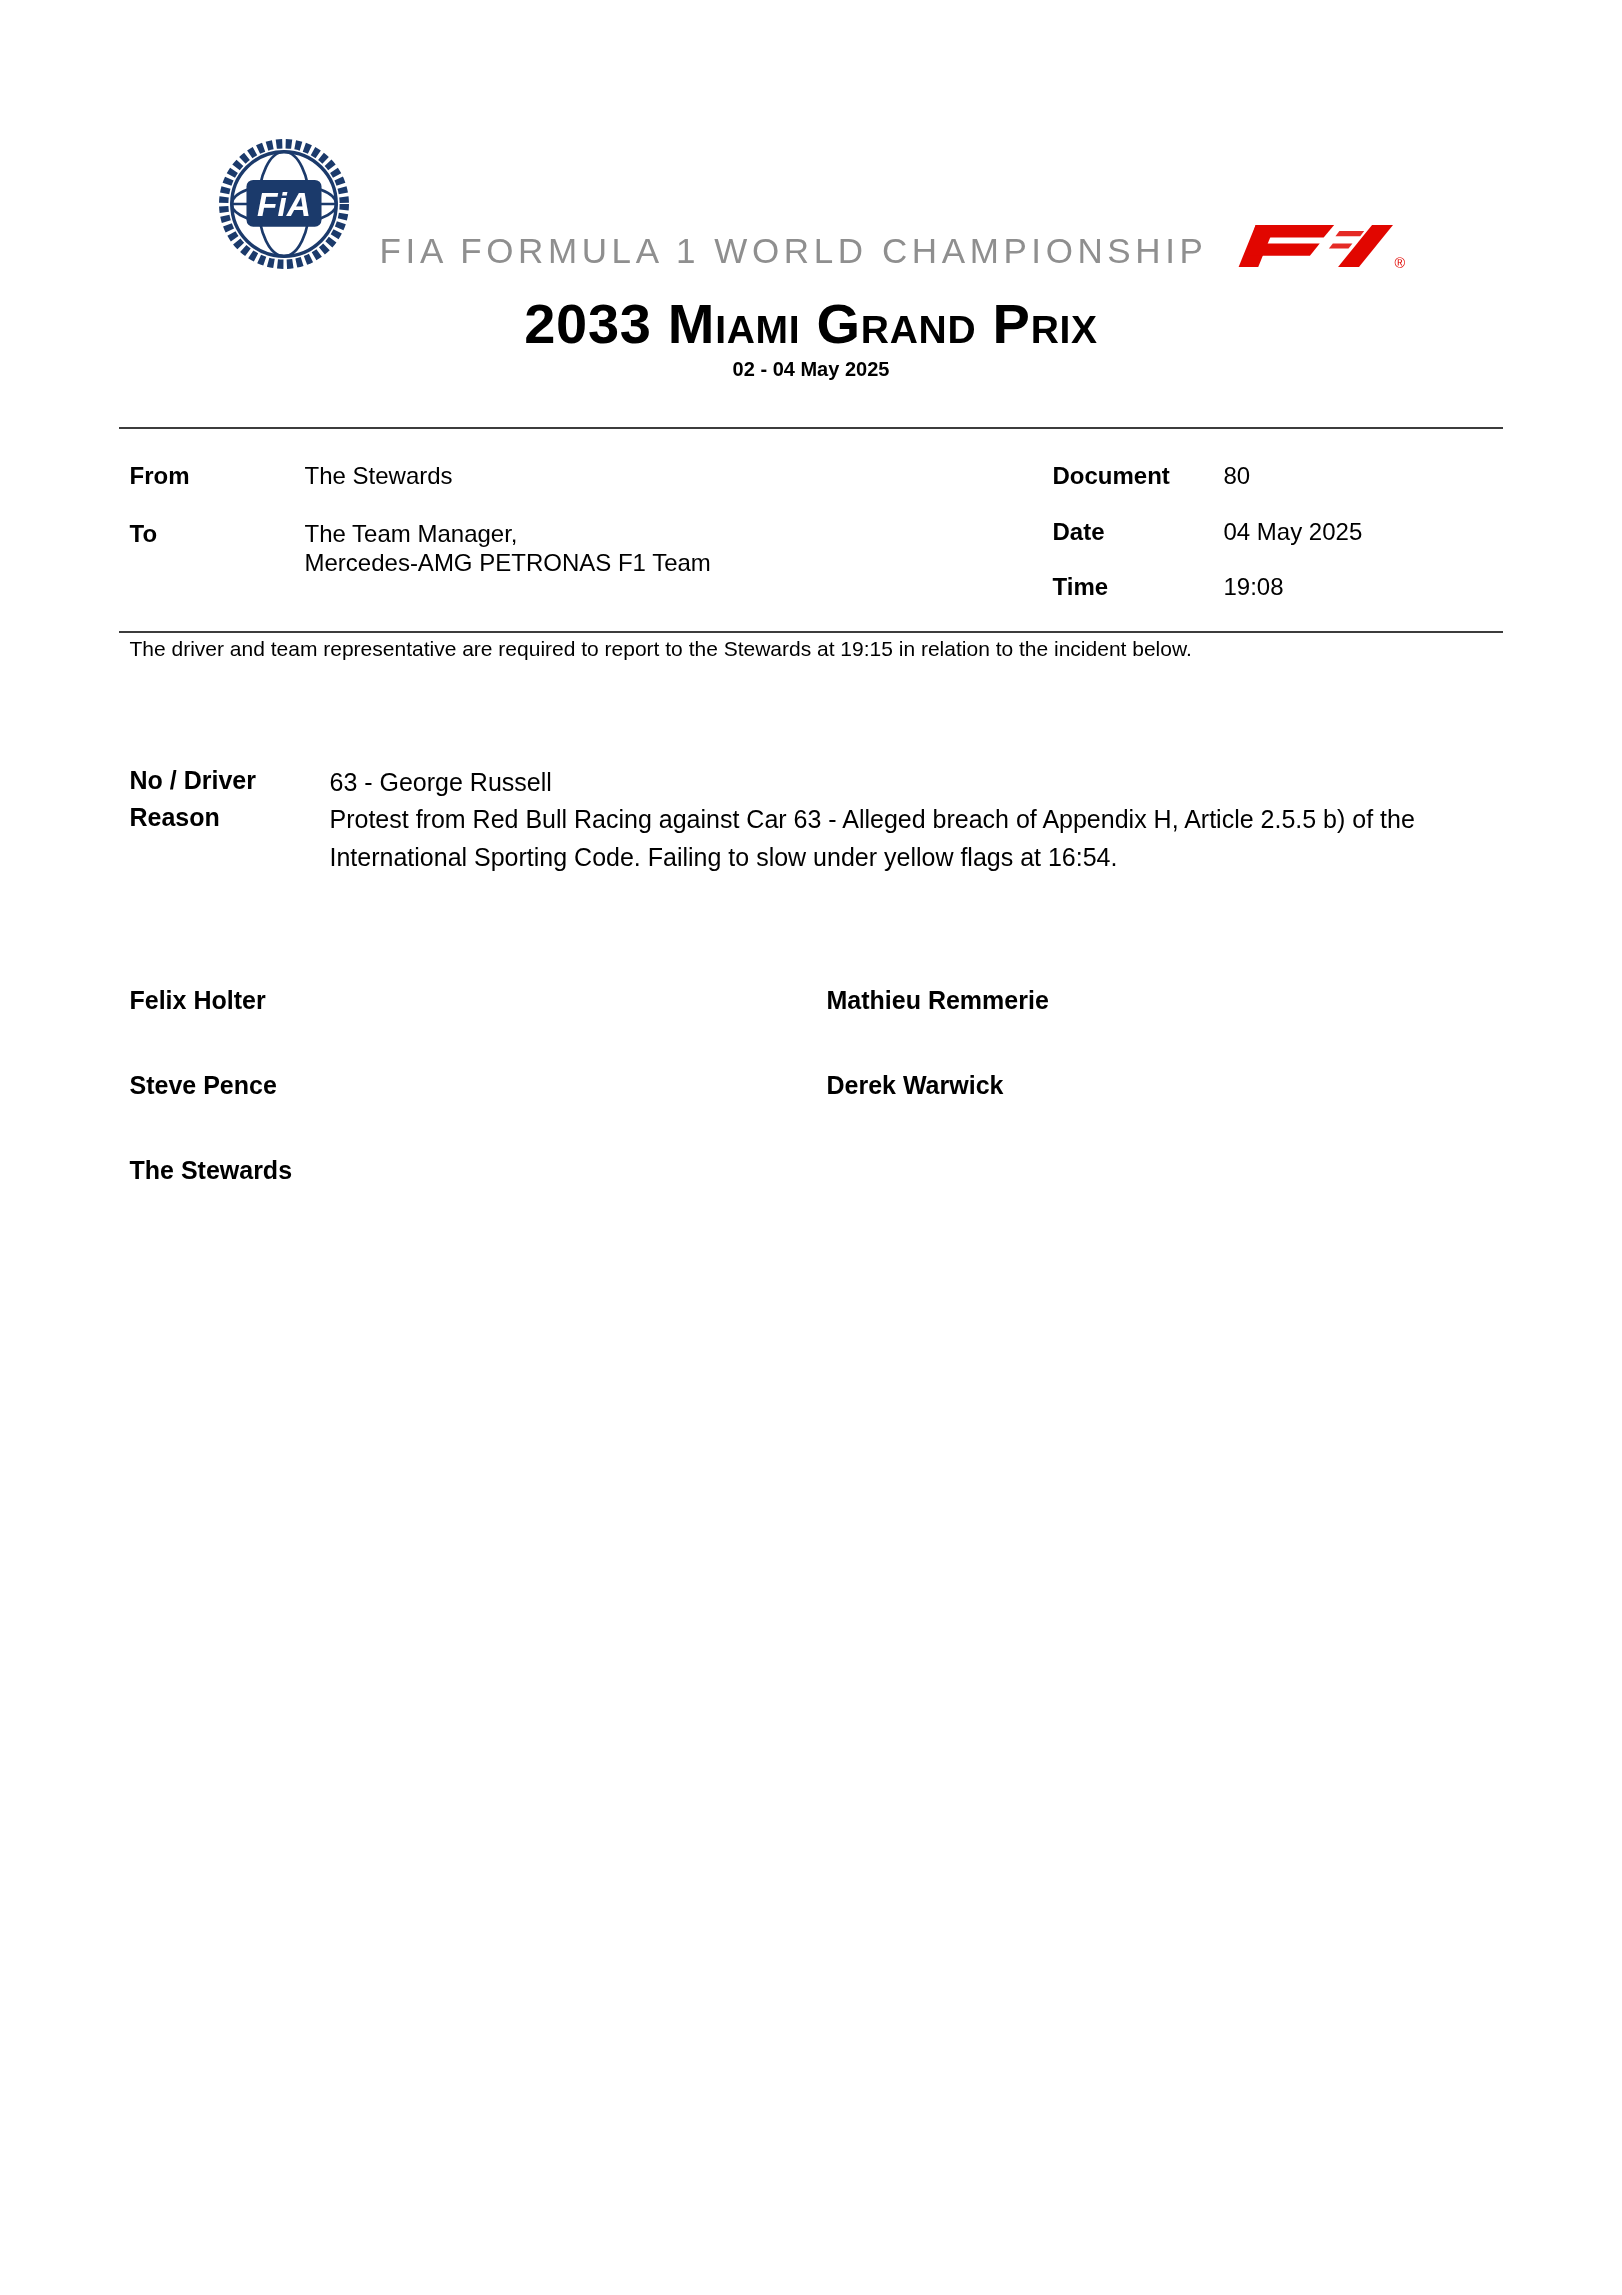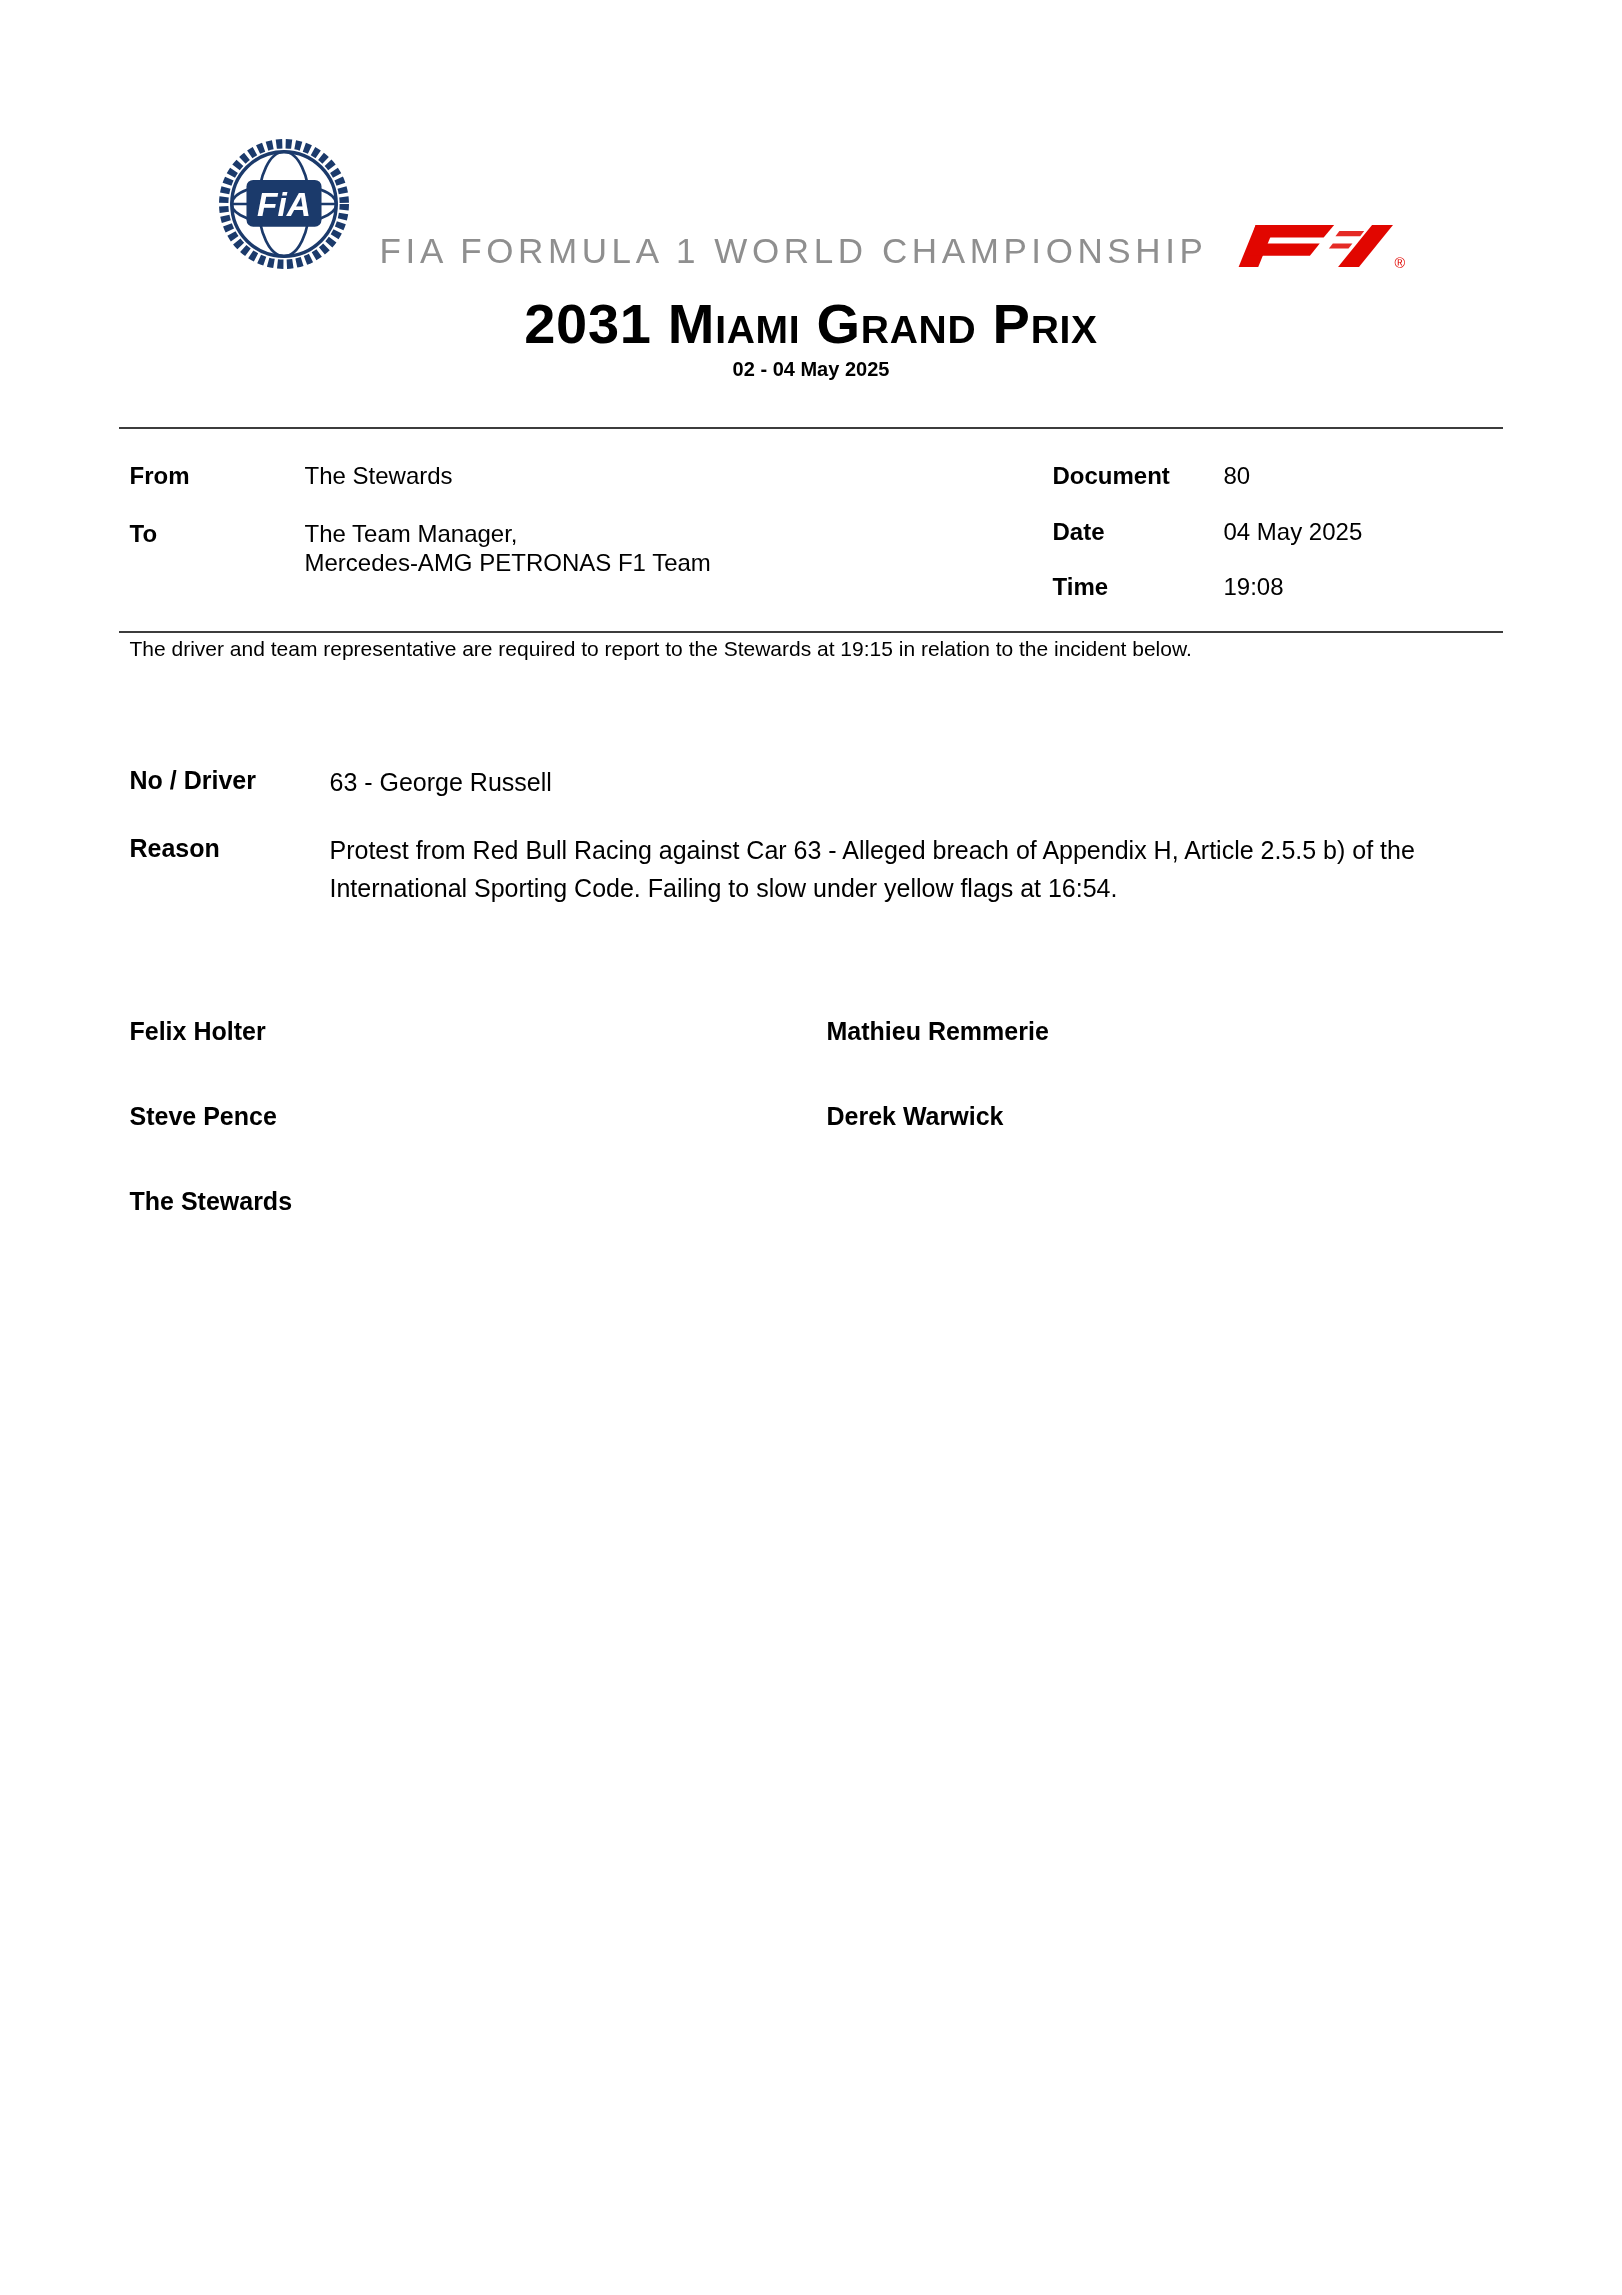--- a/index.html
+++ b/index.html
@@ -95,21 +95,20 @@
   .to-value { line-height: 1.2; }
   
   .summons {
     padding: 0 10.5px;
     font-size: 21px;
     line-height: 1.5;
   }
   .incident {
     display: grid;
     grid-template-columns: 200px 1fr;
-    row-gap: 31px;
     margin-top: 99px;
     padding: 0 10.5px;
     font-size: 25px;
     line-height: 1.5;
     align-items: start;
   }
   .incident .label { font-weight: bold; line-height: 1.2; padding-top: 1.3px; }
   
   .signatures {
     margin-top: 110px;
@@ -157,21 +156,21 @@
           <polygon points="22,28 128,28 113,47 14,47"></polygon>
           <polygon points="208,0 240,0 188,64 156,64"></polygon>
           <polygon points="158,9 196,9 190,17 152,17" opacity="0.85"></polygon>
           <polygon points="148,28 178,28 172,36 142,36" opacity="0.85"></polygon>
         </g>
       </svg>
       <span class="f1-reg">®</span>
     </div>
   </header>
 
-  <h1 class="title">2031 Miami Grand Prix</h1>
+  <h1 class="title">2033 Miami Grand Prix</h1>
   <div class="subtitle">02 - 04 May 2025</div>
 
   <hr class="rule rule-top">
 
   <section class="meta">
     <div class="meta-left">
       <div class="label">From</div>
       <div>The Stewards</div>
       <div class="label">To</div>
       <div class="to-value">

